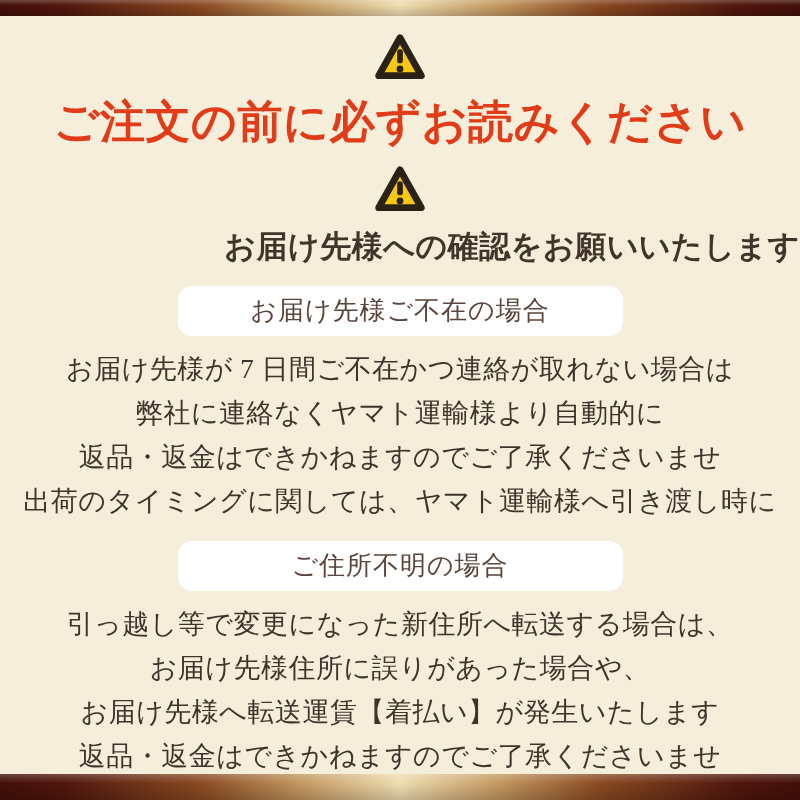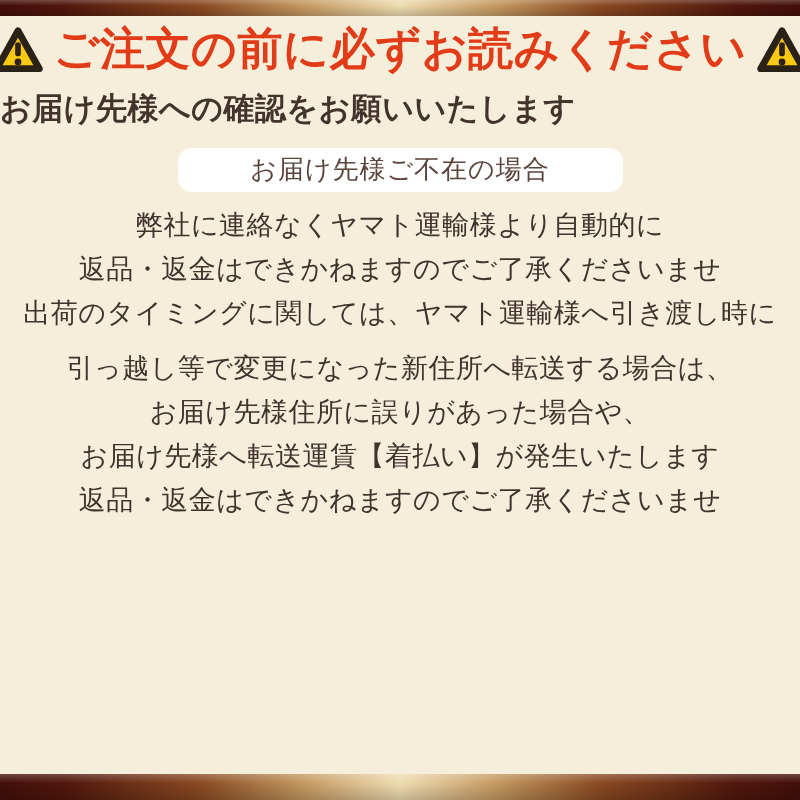--- a/index.html
+++ b/index.html
@@ -20,46 +20,47 @@
     background-image:
       linear-gradient(180deg, rgba(255,255,255,0.22) 0%, rgba(255,255,255,0) 35%, rgba(0,0,0,0.18) 100%),
       linear-gradient(90deg,
         #430f09 0%, #51170d 8%, #8a4a22 25%, #c59a62 38%,
         #efddb2 50%, #c59a62 62%, #8a4a22 75%, #51170d 92%, #430f09 100%);
   }
   .bar-top { top: 0; height: 16px; }
   .bar-bottom { bottom: 0; height: 26px; }
 
   .title-row {
-    margin-top: 24px;
+    margin-top: 32px;
     display: flex;
     align-items: center;
     justify-content: center;
-    gap: 9px;
+    gap: 15px;
+    flex-direction: column;
   }
   .warn-icon { flex: 0 0 auto; display: block; }
   .title {
     font-size: 45px;
     font-weight: bold;
     color: #e23b17;
     letter-spacing: 0.5px;
     white-space: nowrap;
     line-height: 1.15;
   }
   .subtitle {
     margin-top: 12px;
-    text-align: left;
+    text-align: right;
     font-size: 31px;
     font-weight: bold;
     color: #42332b;
     letter-spacing: 0.5px;
   }
   .heading-box {
     width: 445px;
-    height: 44px;
+    height: 50px;
     margin: 18px auto 0;
     background: #ffffff;
     border-radius: 14px;
     display: flex;
     align-items: center;
     justify-content: center;
   }
   .heading-text {
     font-size: 26px;
     color: #5a443c;
@@ -96,27 +97,31 @@
     </svg>
   </div>
 
   <h2 class="subtitle">お届け先様への確認をお願いいたします</h2>
 
   <section>
     <div class="heading-box">
       <span class="heading-text">お届け先様ご不在の場合</span>
     </div>
     <div class="lines">
+      <p>お届け先様が 7 日間ご不在かつ連絡が取れない場合は</p>
       <p>弊社に連絡なくヤマト運輸様より自動的に</p>
       <p>返品・返金はできかねますのでご了承くださいませ</p>
       <p>出荷のタイミングに関しては、ヤマト運輸様へ引き渡し時に</p>
     </div>
   </section>
 
   <section>
+    <div class="heading-box">
+      <span class="heading-text">ご住所不明の場合</span>
+    </div>
     <div class="lines">
       <p>引っ越し等で変更になった新住所へ転送する場合は、</p>
       <p>お届け先様住所に誤りがあった場合や、</p>
       <p>お届け先様へ転送運賃【着払い】が発生いたします</p>
       <p>返品・返金はできかねますのでご了承くださいませ</p>
     </div>
   </section>
 
   <div class="bar bar-bottom"></div>
 

